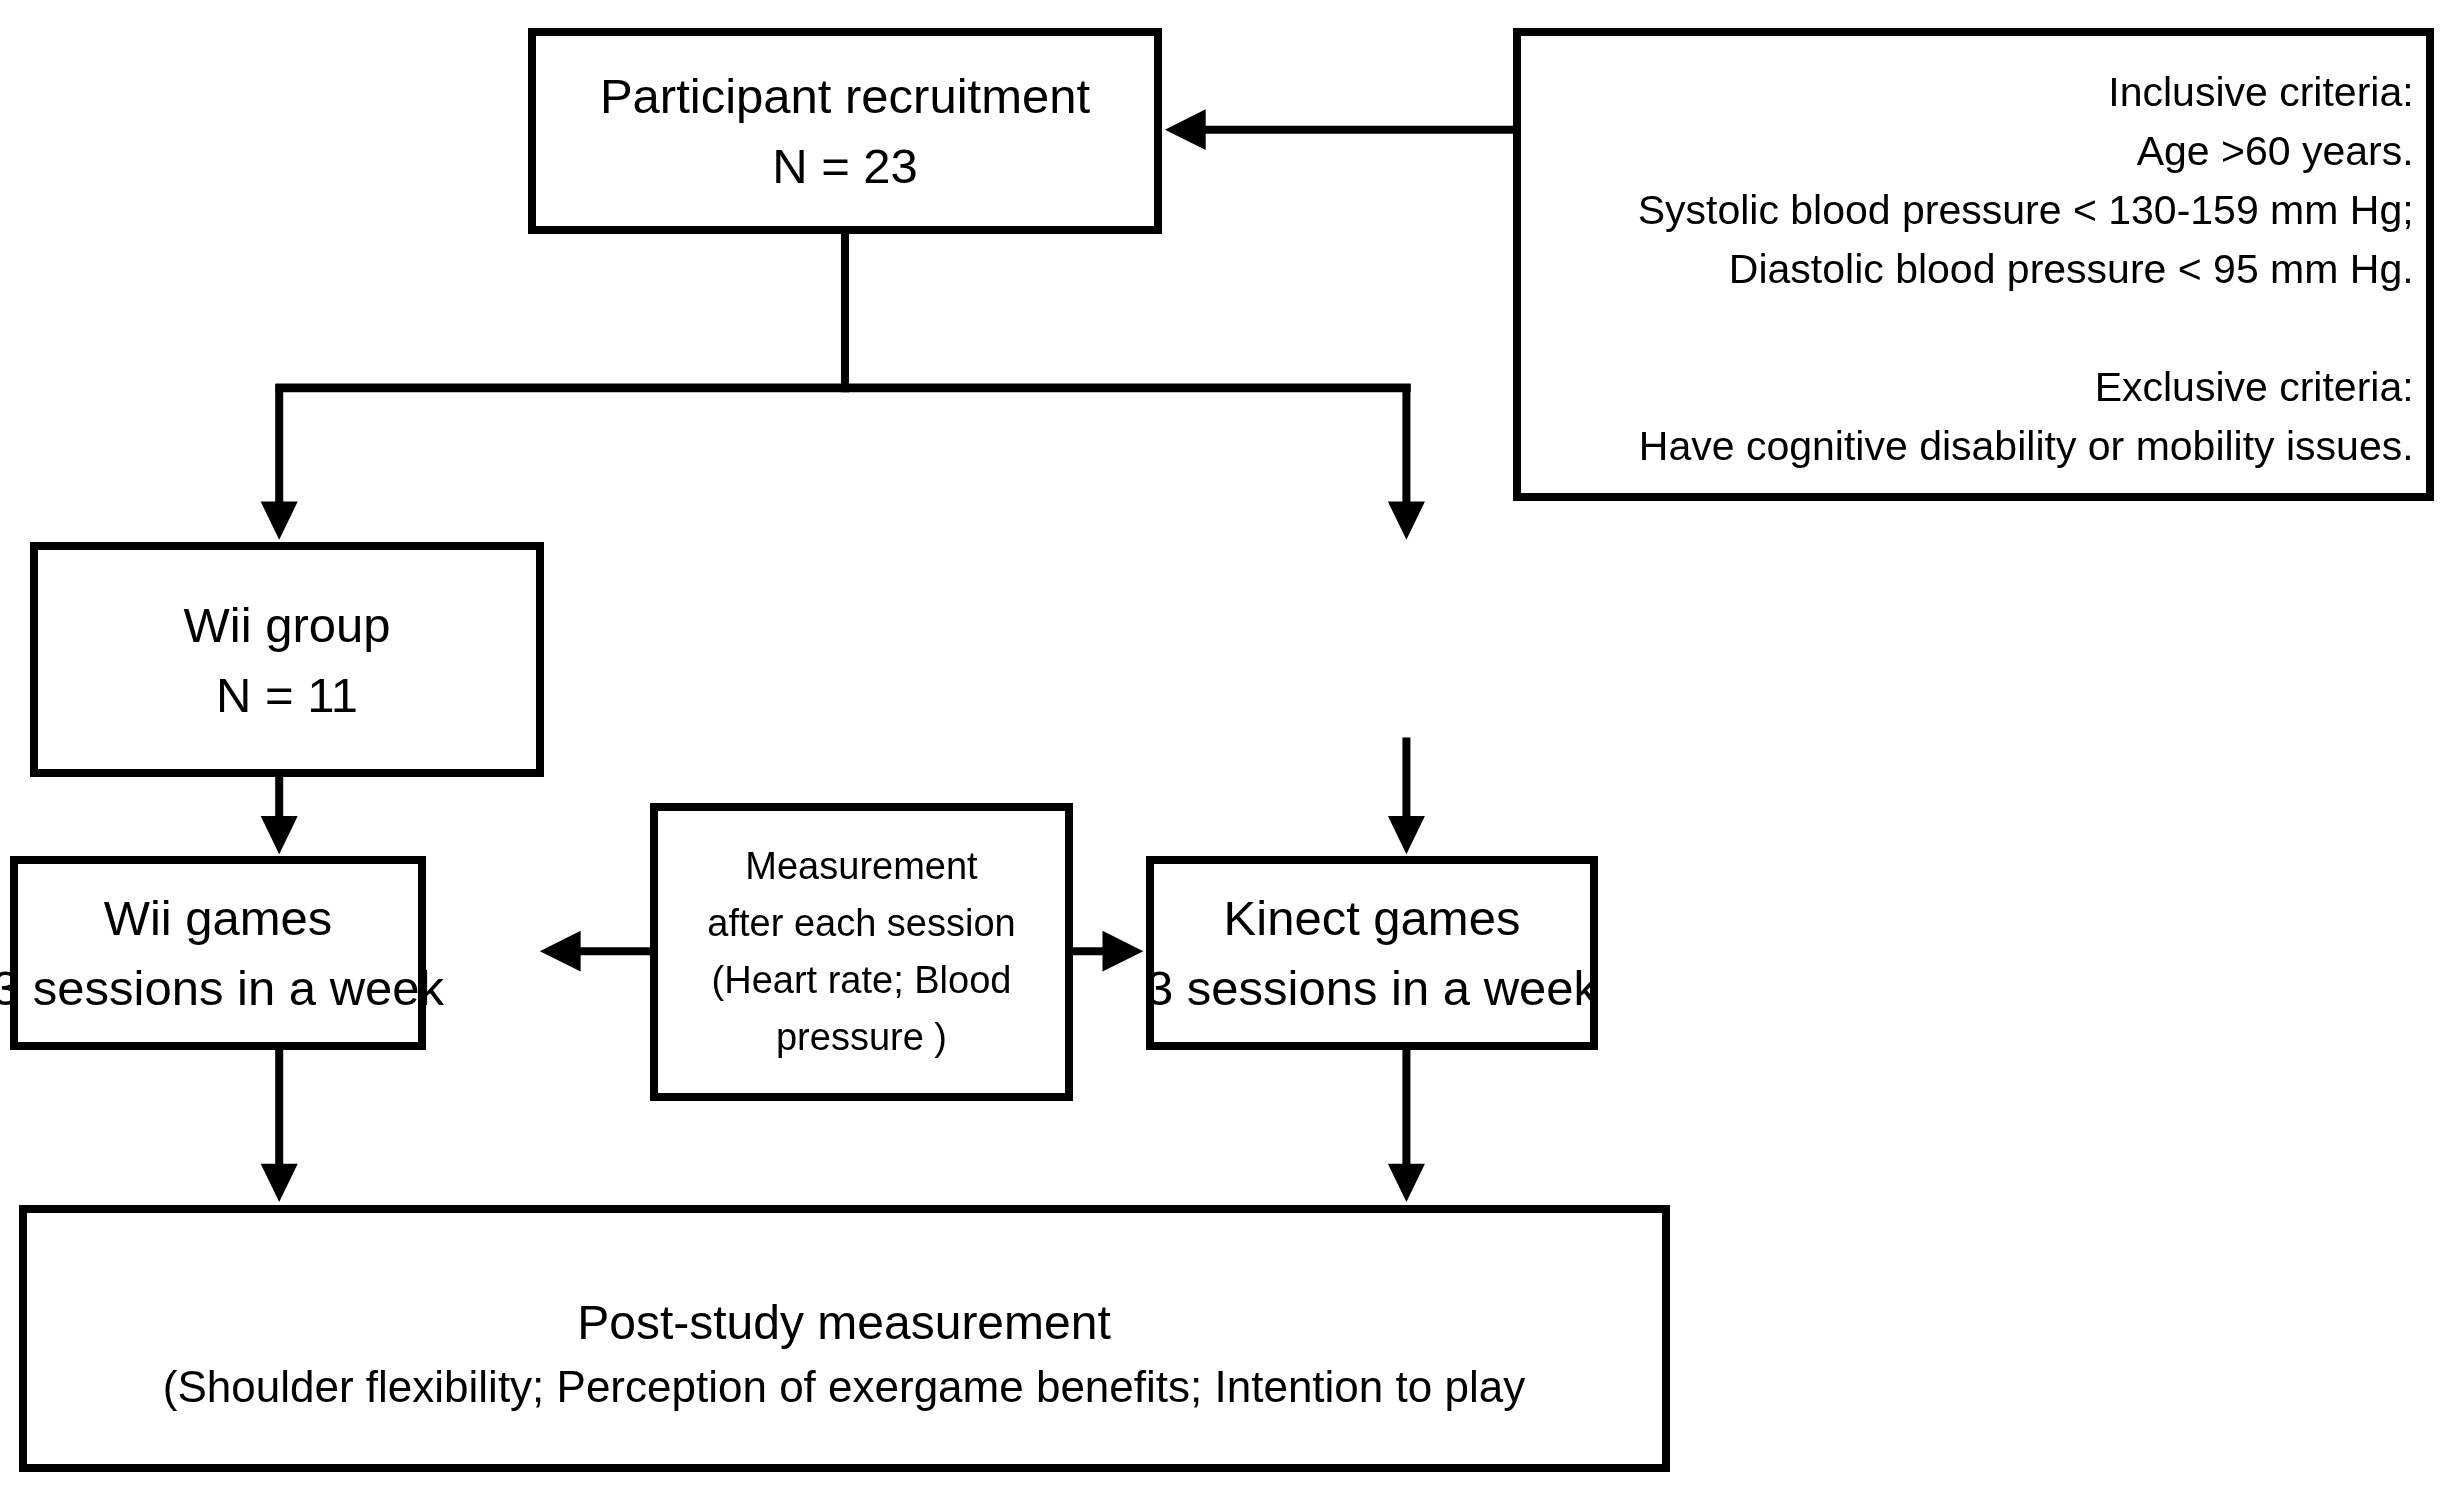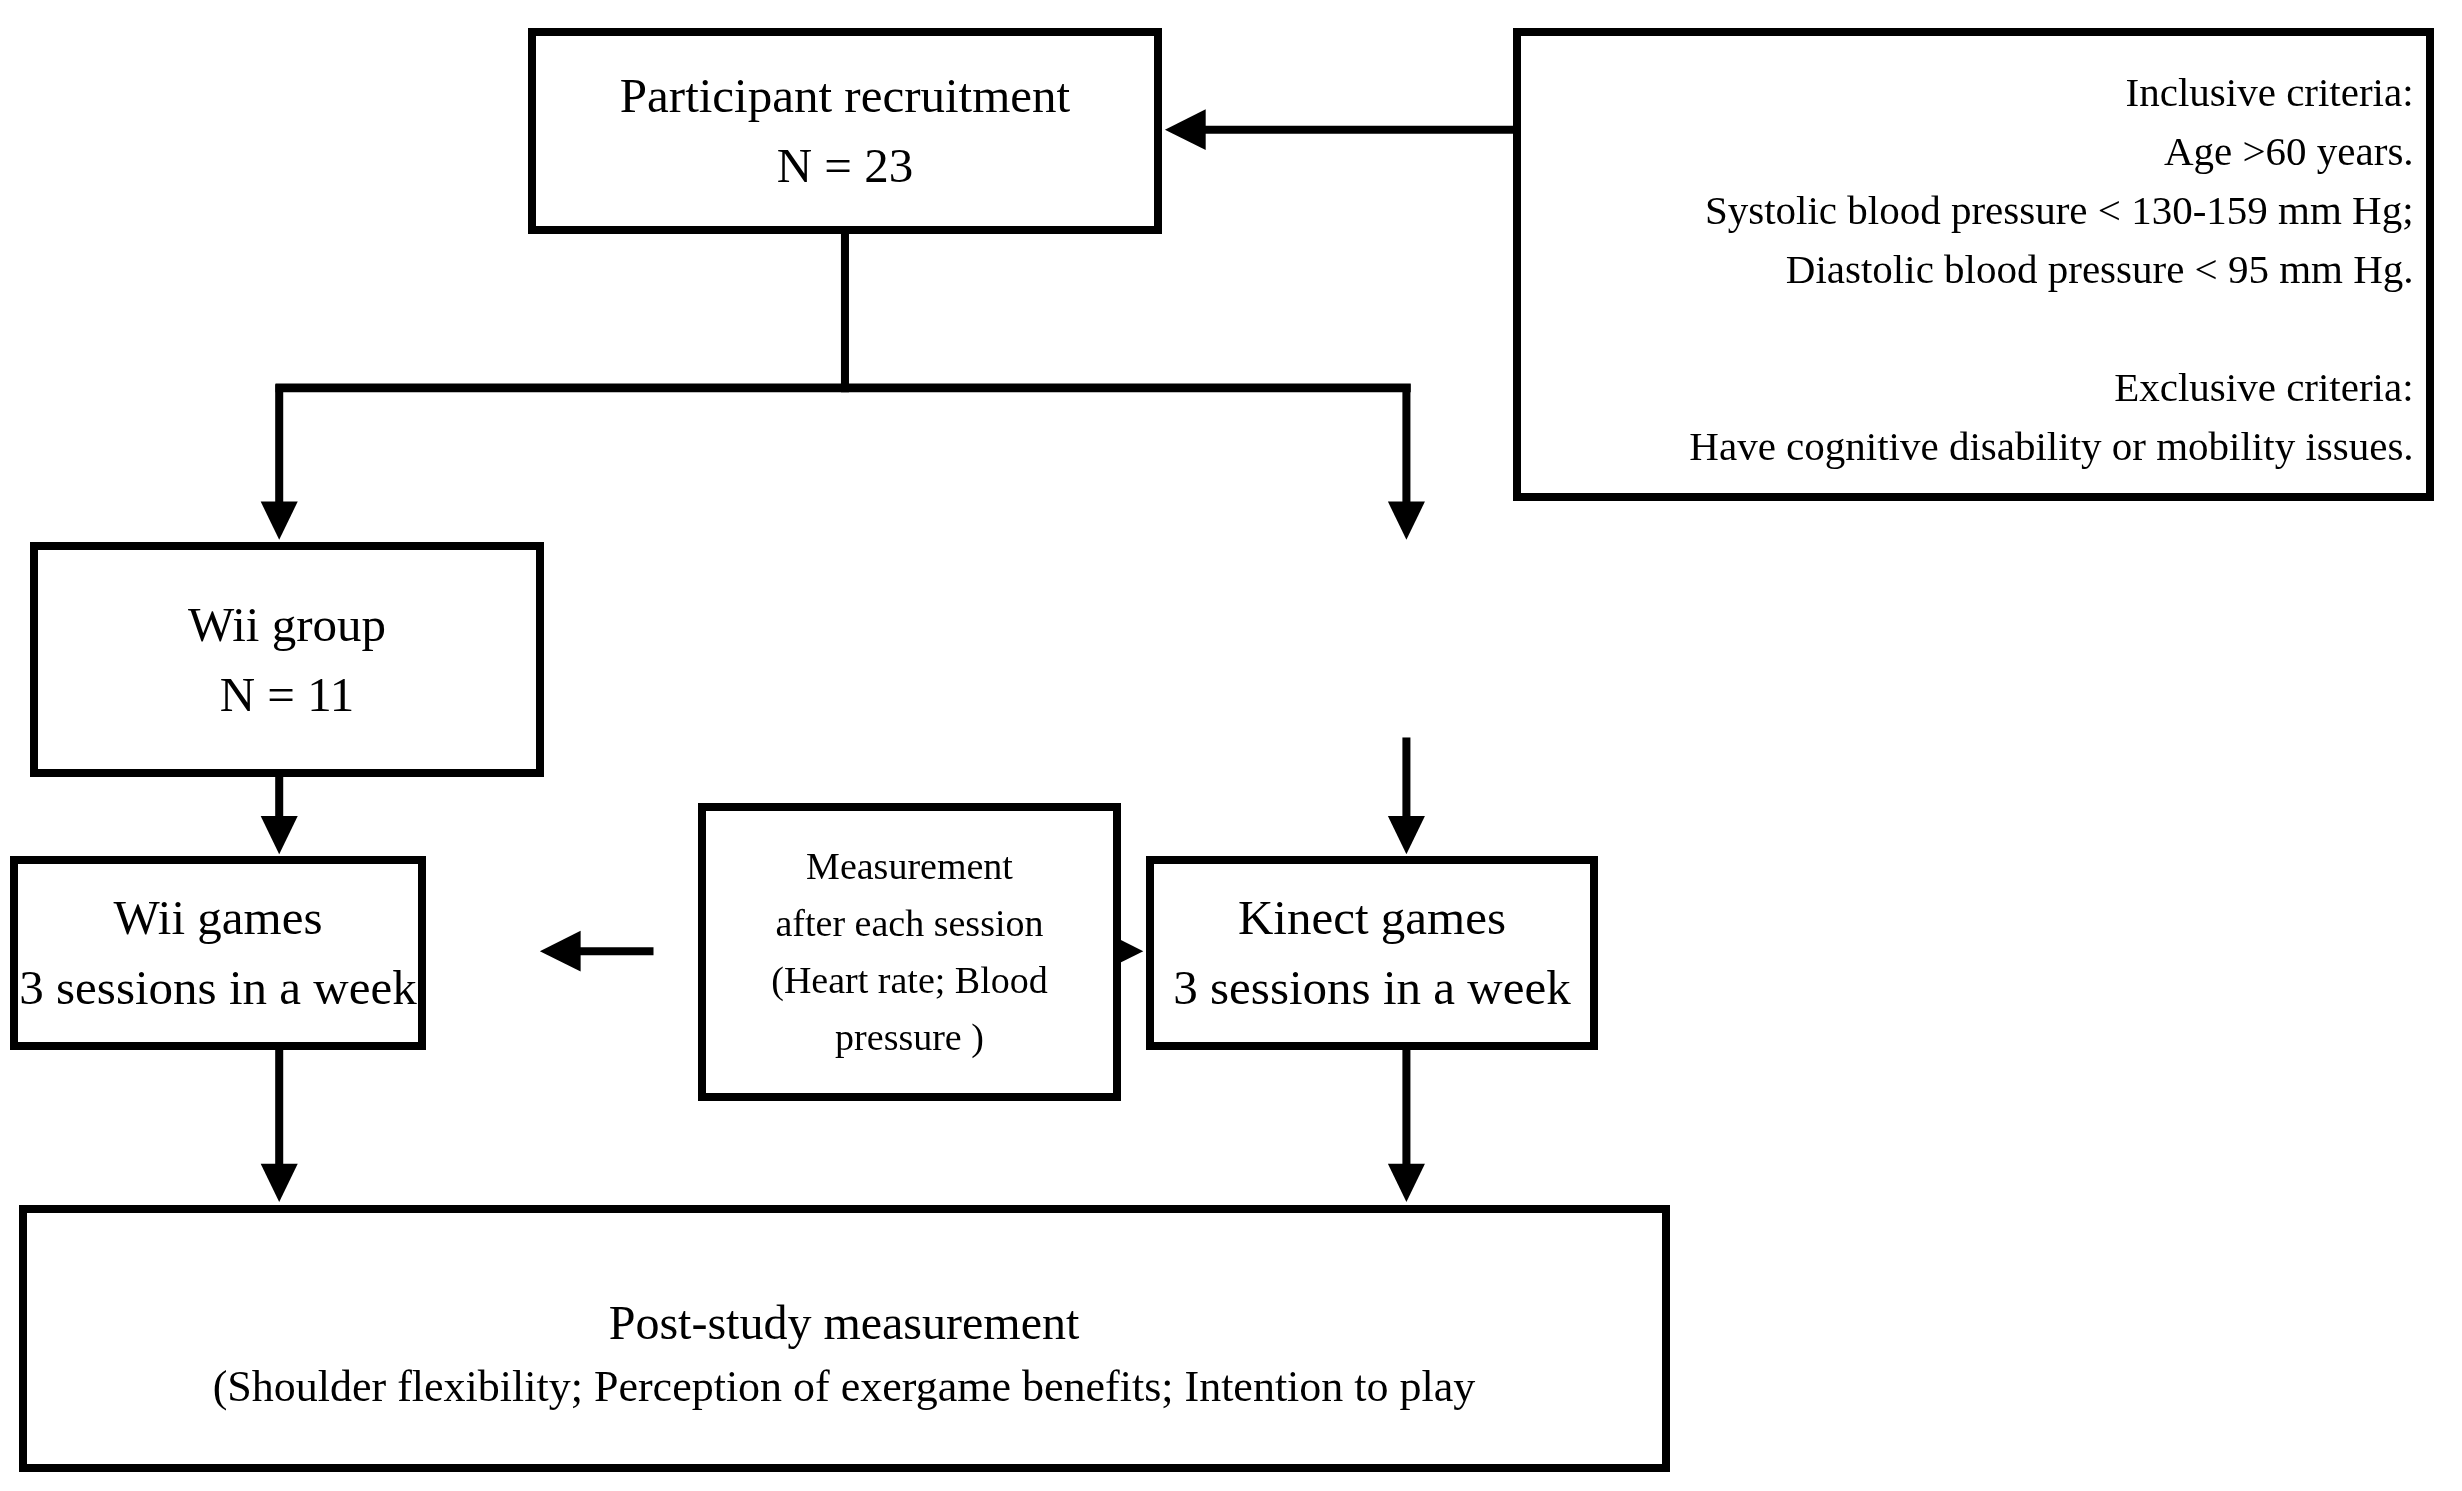--- a/index.html
+++ b/index.html
@@ -2,21 +2,21 @@
 <html style="--ink: #000000; --bg: #ffffff;font-size:10px"><head>
 <meta charset="utf-8">
 <style>
   :root { --ink: #000000; --bg: #ffffff; }
   html, body { margin: 0; padding: 0; background: var(--bg, #fff); }
   .canvas {
     position: relative;
     width: 2462px;
     height: 1491px;
     background: var(--bg, #fff);
-    font-family: Liberation Serif, serif;
+    font-family: Liberation Sans, sans-serif;
     color: var(--ink, #000);
     overflow: hidden;
   }
   .connectors {
     position: absolute;
     inset: 0;
     width: 100%;
     height: 100%;
     color: var(--ink, #000);
   }
@@ -34,21 +34,21 @@
   .box-label { font-size: 49px; line-height: 70px; white-space: nowrap; }
   .box--recruitment { left: 528px; top: 28px;  width: 634px; height: 206px; }
   .box--criteria    { left: 1513px; top: 28px; width: 921px; height: 473px;
                       align-items: flex-end; justify-content: flex-start;
                       text-align: left; padding: 27px 12.4px 0 17.3px; }
   .criteria-line { font-size: 41px; line-height: 59px; min-height: 59px; white-space: nowrap; }
   .box--wii-group    { left: 22px;   top: 542px;  width: 514px; height: 235px; margin-left: 8px; }
   .box--kinect-group { left: 1146px; top: 542px;  width: 523px; height: 200px; }
   .box--wii-games    { left: 10px;   top: 856px; width: 416px; height: 194px; }
   .box--kinect-games { left: 1146px; top: 856px; width: 452px; height: 194px; }
-  .box--measurement  { left: 650px; top: 803px; width: 423px; height: 298px; margin-left: 48px; }
+  .box--measurement  { left: 650px; top: 803px; width: 423px; height: 298px; }
   .measure-line { font-size: 38px; line-height: 57px; white-space: nowrap; }
   .box--post { left: 18.5px; top: 1205px; width: 1651px; height: 267px;
                justify-content: center; padding-top: 26px; }
   .post-title { font-size: 48px; line-height: 69px; white-space: nowrap; }
   .post-detail { font-size: 44px; line-height: 59px; white-space: nowrap; }
 </style>
 </head>
 <body>
 
 <div class="canvas">

